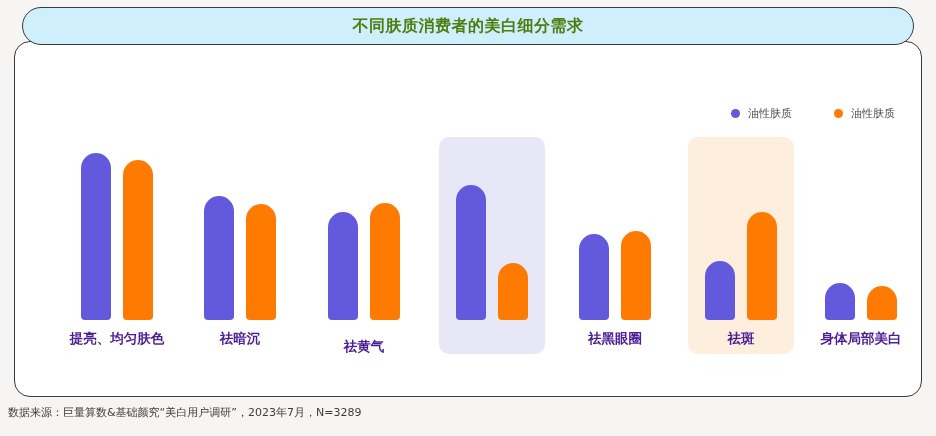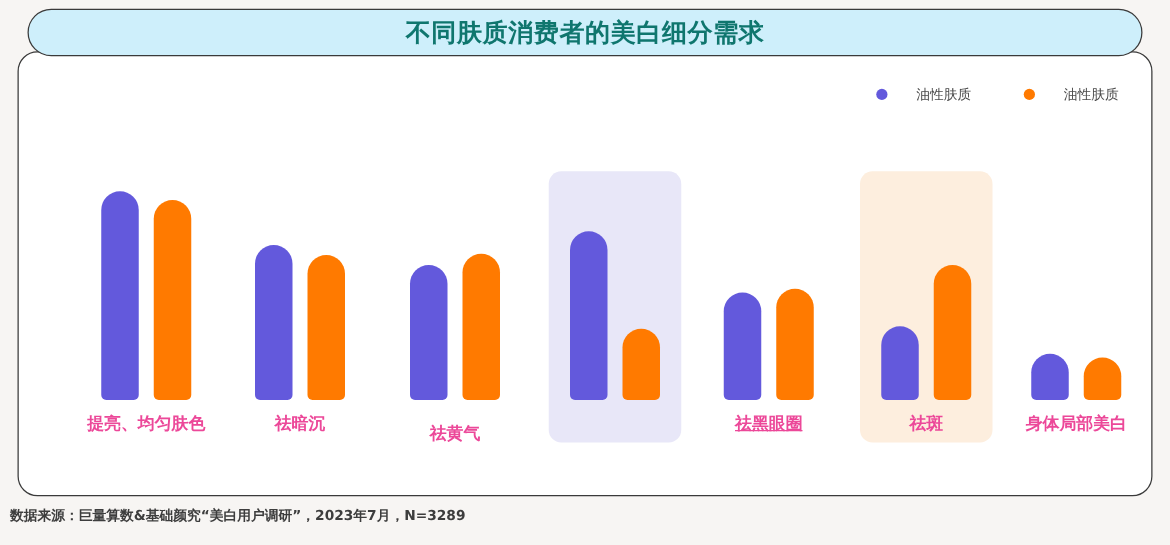--- a/index.html
+++ b/index.html
@@ -15,40 +15,40 @@
   .title-bar{
     position:absolute;left:22px;top:7px;width:892px;height:38px;
     background:#ceeffb;
     border:1.5px solid #3a3a3a;
     border-radius:19px;
     box-sizing:border-box;
     display:flex;align-items:center;justify-content:center;
     z-index:3;
   }
   .title-text{
-    font-size:20px;font-weight:bold;color:#0f766e;letter-spacing:.5px;
+    font-size:16px;font-weight:bold;color:#4d7c0f;letter-spacing:.5px;
     font-family:"DejaVu Sans","Liberation Sans",sans-serif;
   }
 
   
   .chart-card{
     position:absolute;left:14px;top:41px;width:908px;height:356px;
     background:#ffffff;
     border:1.5px solid #3a3a3a;
     border-radius:16px;
     box-sizing:border-box;
     overflow:hidden;
   }
 
   
   .legend{
     position:absolute;right:26px;top:26px;
     display:flex;align-items:center;gap:42px;
   }
-  .legend-item{display:flex;align-items:center;gap:23px;}
+  .legend-item{display:flex;align-items:center;gap:8px;margin-top:38px;}
   .legend-dot{width:9px;height:9px;border-radius:50%;display:block;}
   .legend-label{
     font-size:11px;color:#4a4a4a;white-space:nowrap;
     font-family:"DejaVu Sans","Liberation Sans",sans-serif;
   }
 
   
   .plot{
     position:absolute;left:0;top:0;width:100%;height:100%;
   }
@@ -65,33 +65,32 @@
   }
   .bar{
     width:30px;
     border-radius:15px 15px 4px 4px;
   }
   .bar.oily{background:#6359DC;}
   .bar.dry{background:#FF7A00;}
   .cat-label{
     position:absolute;
     text-align:center;
-    font-size:13.5px;font-weight:bold;color:#ec4899;
+    font-size:13.5px;font-weight:bold;color:#4c1d95;
     white-space:nowrap;
     z-index:2;
     font-family:"DejaVu Sans","Liberation Sans",sans-serif;
   }
 
   
   .footer{
     position:absolute;left:8px;top:405px;
     font-size:11px;color:#3d3d3d;
     font-family:"DejaVu Sans","Liberation Sans",sans-serif;
     white-space:nowrap;
-    font-weight:bold;
   }
 </style>
 </head>
 <body>
 
 <div id="root">
 
   <div class="title-bar">
     <span class="title-text">不同肤质消费者的美白细分需求</span>
   </div>
@@ -128,21 +127,21 @@
         </div>
         <div class="cat-label" style="left: 259px; width: 180px; top: 296px;">祛黄气</div>
         <div class="bars" style="left: 441px; width: 72px; top: 0px; height: 278px;">
           <div class="bar oily" title="油性肤质 · 祛痘印 · 81" style="height: 135px; background: rgb(99, 89, 220);"></div>
           <div class="bar dry" title="干性肤质 · 祛痘印 · 34" style="height: 57px; background: rgb(255, 122, 0);"></div>
         </div>
         <div class="bars" style="left: 564px; width: 72px; top: 0px; height: 278px;">
           <div class="bar oily" title="油性肤质 · 祛黑眼圈 · 52" style="height: 86px; background: rgb(99, 89, 220);"></div>
           <div class="bar dry" title="干性肤质 · 祛黑眼圈 · 53" style="height: 89px; background: rgb(255, 122, 0);"></div>
         </div>
-        <div class="cat-label" style="left: 510px; width: 180px; top: 288px; text-decoration: underline;">祛黑眼圈</div>
+        <div class="cat-label" style="left: 510px; width: 180px; top: 288px;">祛黑眼圈</div>
         <div class="bars" style="left: 690px; width: 72px; top: 0px; height: 278px;">
           <div class="bar oily" title="油性肤质 · 祛斑 · 35" style="height: 59px; background: rgb(99, 89, 220);"></div>
           <div class="bar dry" title="干性肤质 · 祛斑 · 65" style="height: 108px; background: rgb(255, 122, 0);"></div>
         </div>
         <div class="cat-label" style="left: 636px; width: 180px; top: 288px;">祛斑</div>
         <div class="bars" style="left: 810px; width: 72px; top: 0px; height: 278px;">
           <div class="bar oily" title="油性肤质 · 身体局部美白 · 22" style="height: 37px; background: rgb(99, 89, 220);"></div>
           <div class="bar dry" title="干性肤质 · 身体局部美白 · 20" style="height: 34px; background: rgb(255, 122, 0);"></div>
         </div>
         <div class="cat-label" style="left: 756px; width: 180px; top: 288px;">身体局部美白</div>

